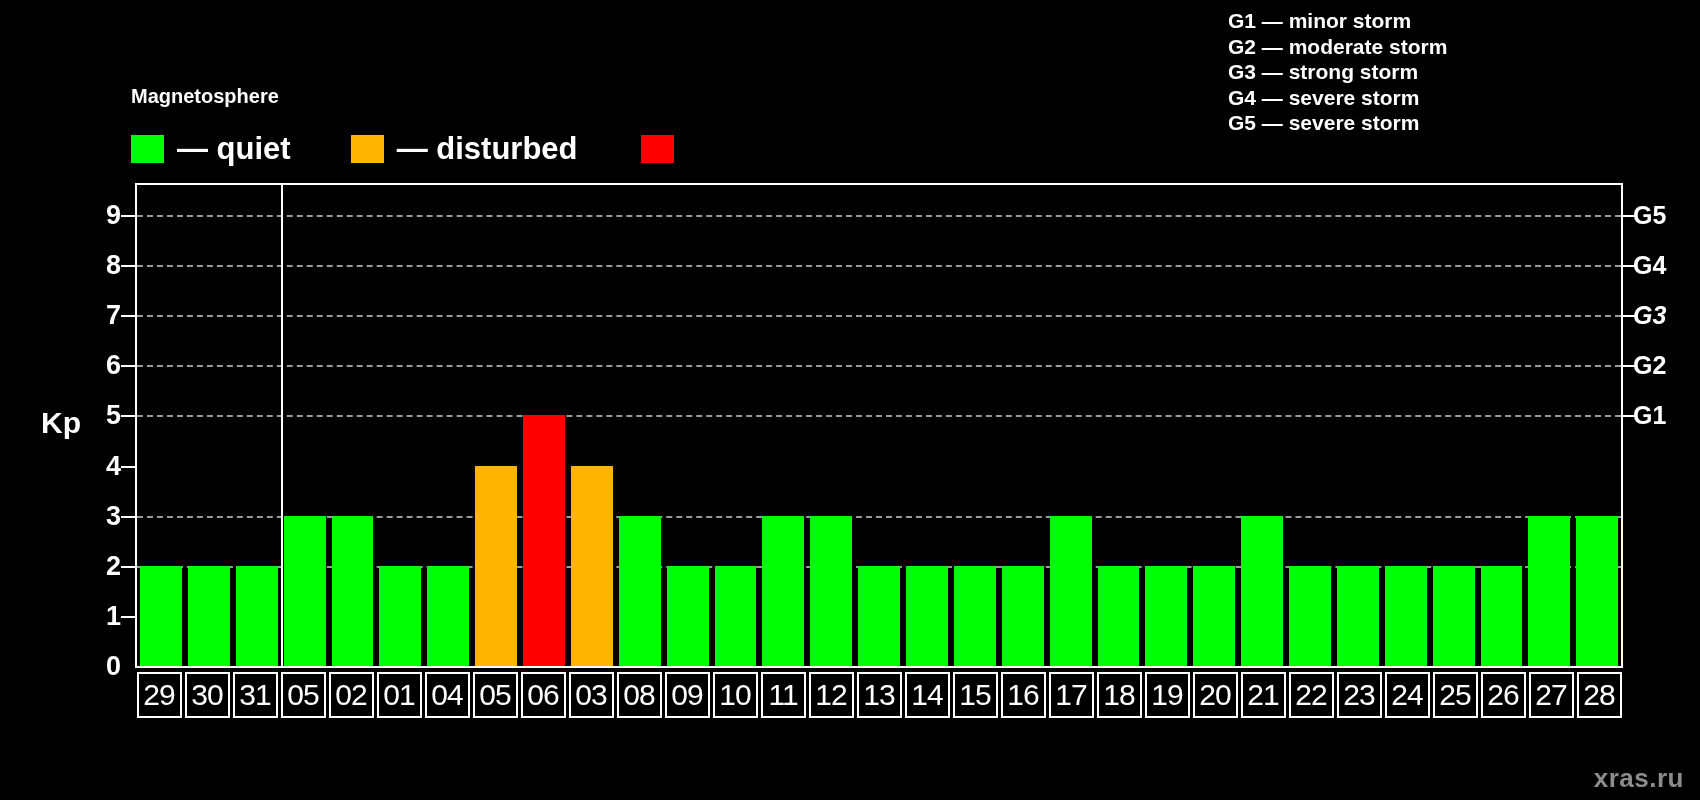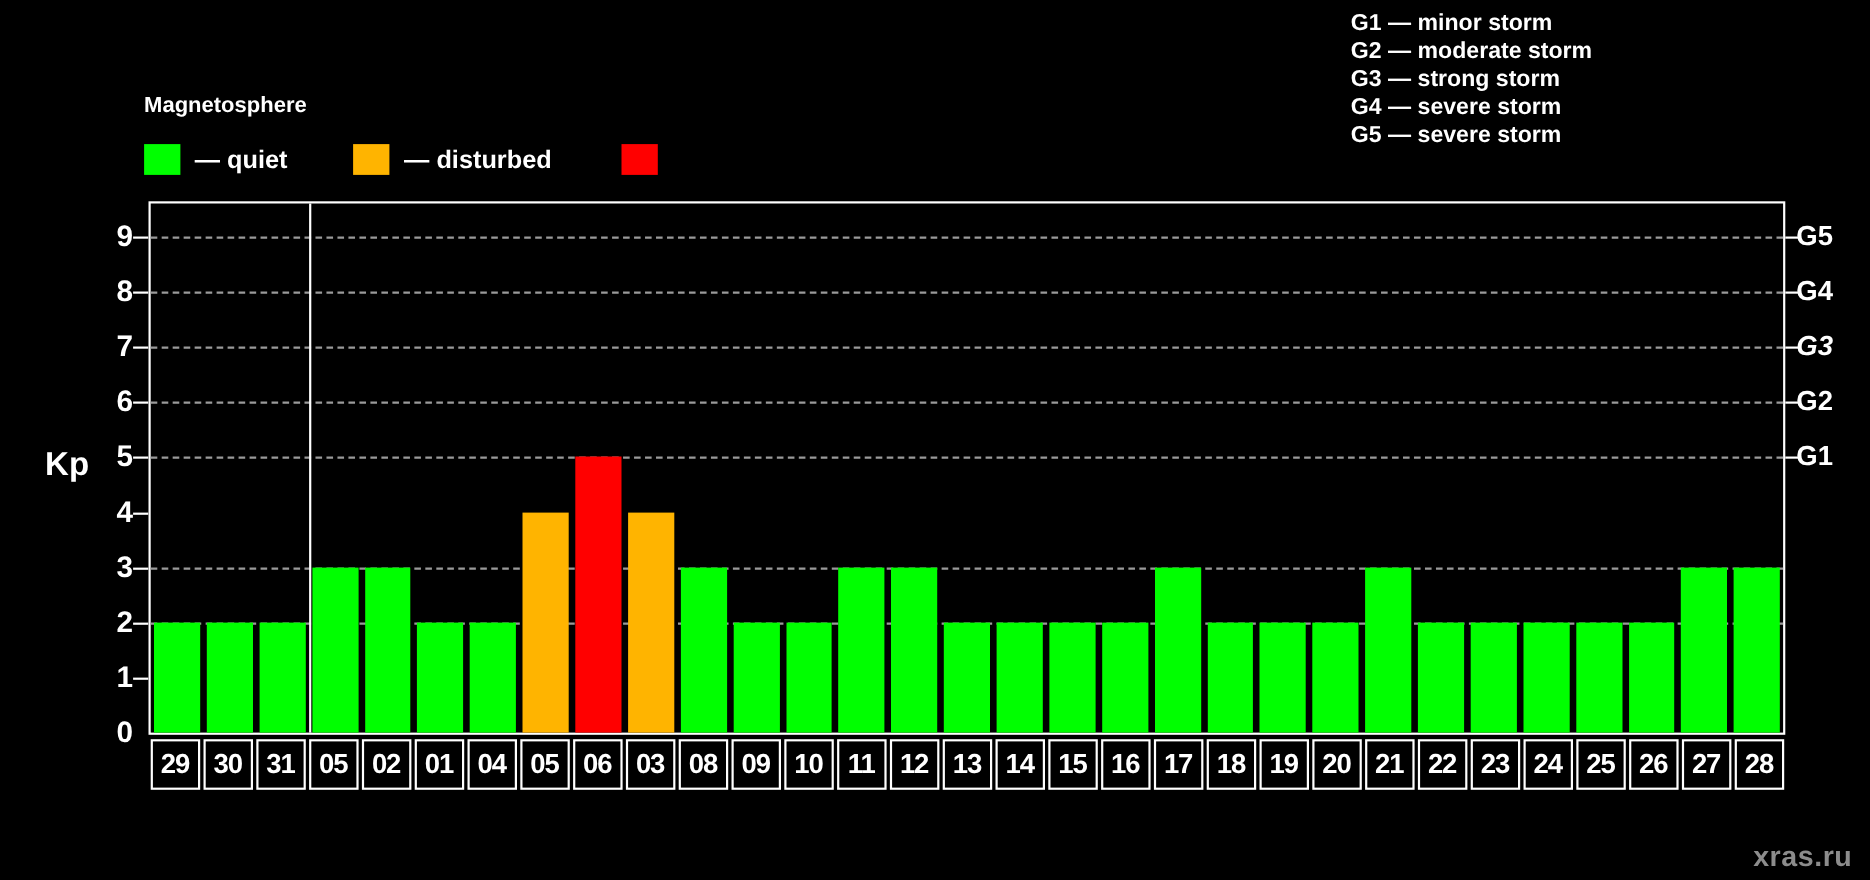--- a/index.html
+++ b/index.html
@@ -25,21 +25,21 @@
   }
   .legend-row{
     position:absolute;left:131px;top:131px;
     display:flex;align-items:center;
   }
   .legend-item{display:flex;align-items:center;}
   .legend-swatch{
     width:33px;height:28px;display:inline-block;flex:0 0 auto;
   }
   .legend-text{
-    font-size:23px;font-weight:bold;white-space:nowrap;margin-left:13px;
+    font-size:31px;font-weight:bold;white-space:nowrap;margin-left:13px;
   }
   .gap-a{width:60px;flex:0 0 auto;}
   .gap-b{width:63px;flex:0 0 auto;}
 
   
   .gscale{
     position:absolute;left:1228px;top:8px;
     display:flex;flex-direction:column;
   }
   .gscale-row{
@@ -104,21 +104,21 @@
   #days{
     position:absolute;left:135px;top:672px;
     width:1488px;height:46px;
     display:flex;
   }
   .day-cell{
     flex:1 1 0;margin:0 1.5px;
     border:2px solid #ffffff;box-sizing:border-box;
     background:#000;
     display:flex;align-items:center;justify-content:center;
-    font-size:25px;font-weight:bold;color:#ffffff;
+    font-size:30px;font-weight:normal;color:#ffffff;
     letter-spacing:-1px;
   }
 
   .xlabel{
     position:absolute;left:0;right:0;top:735px;
     text-align:center;font-size:27px;font-weight:bold;
   }
   .xlabel span{position:relative;left:-105px;}
 
   .watermark{

